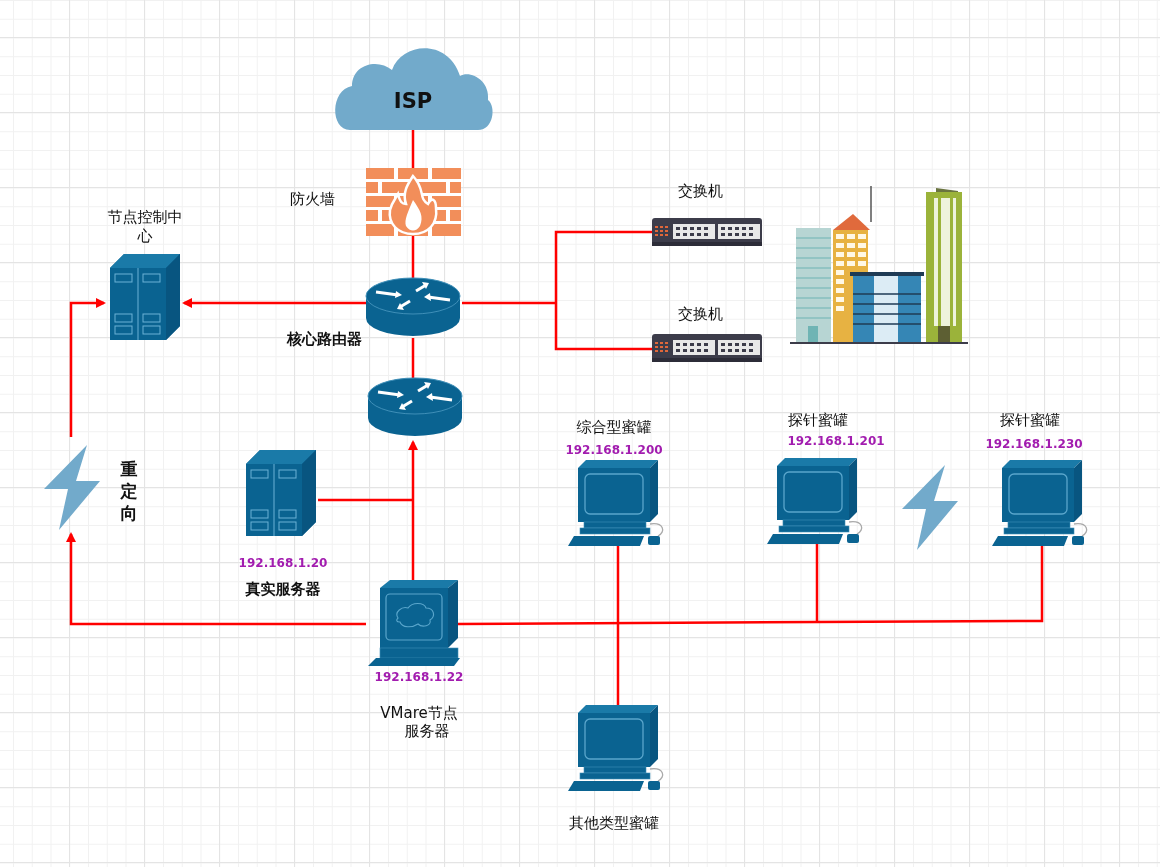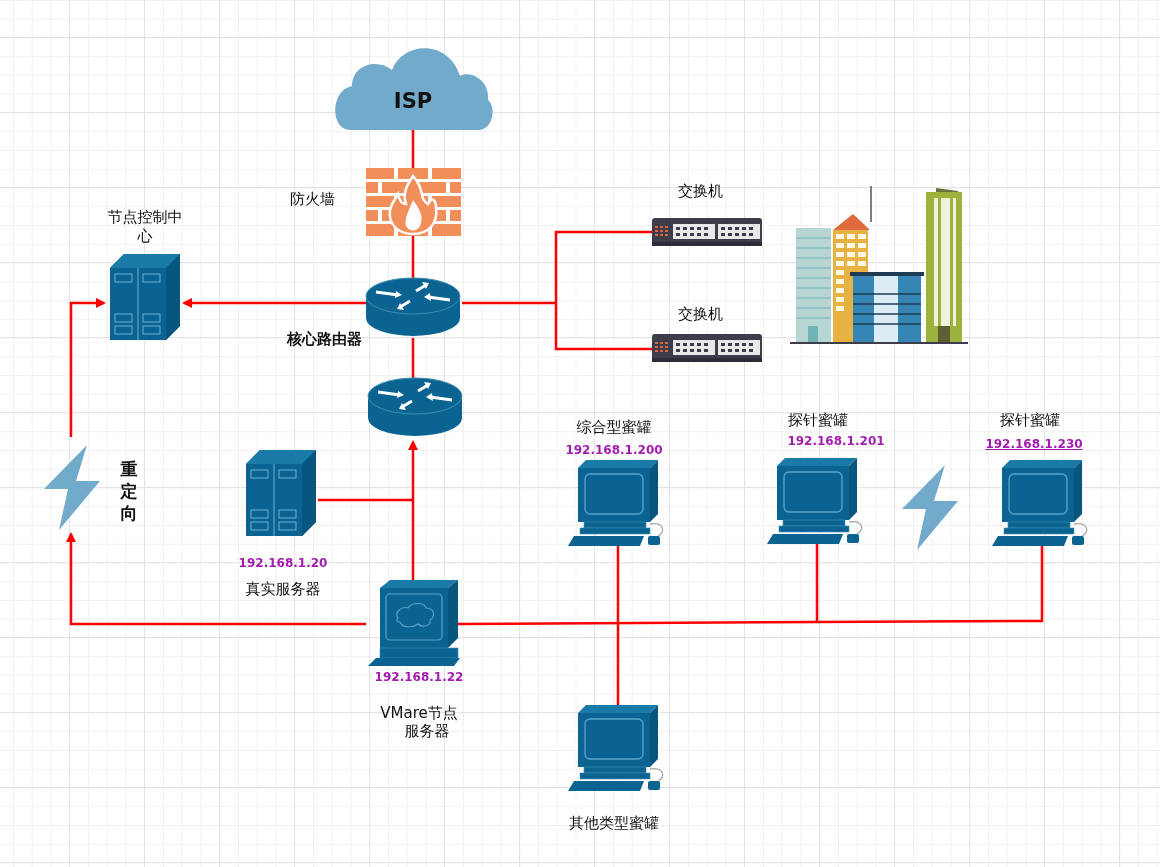--- a/index.html
+++ b/index.html
@@ -239,28 +239,28 @@
 <div class="lbl" style="left:678px;top:182px;">交换机</div>
 <div class="lbl" style="left:678px;top:305px;">交换机</div>
 
 <div class="vert" style="left:119px;top:458px;">
   <div>重</div>
   <div>定</div>
   <div>向</div>
 </div>
 
 <div class="ip" style="left:220px;top:556px;width:126px;">192.168.1.20</div>
-<div class="lbl" style="left:220px;top:580px;width:126px;">真实服务器</div>
+<div class="lbl" style="left:220px;top:580px;width:126px;font-weight:bold;">真实服务器</div>
 
 <div class="ip" style="left:352px;top:670px;width:134px;">192.168.1.22</div>
 <div class="lbl" style="left:352px;top:704px;width:134px;">VMare节点</div>
 <div class="lbl" style="left:360px;top:722px;width:134px;">服务器</div>
 
 <div class="lbl" style="left:552px;top:420px;width:124px;font-family:Liberation Mono, monospace;">综合型蜜罐</div>
 <div class="ip" style="left:546px;top:443px;width:136px;">192.168.1.200</div>
 
 <div class="lbl" style="left:756px;top:411px;width:124px;">探针蜜罐</div>
 <div class="ip" style="left:768px;top:434px;width:136px;">192.168.1.201</div>
 
 <div class="lbl" style="left:968px;top:411px;width:124px;">探针蜜罐</div>
-<div class="ip" style="left:966px;top:437px;width:136px;text-decoration:underline;">192.168.1.230</div>
+<div class="ip" style="left:966px;top:437px;width:136px;">192.168.1.230</div>
 
 <div class="lbl" style="left:552px;top:804px;width:124px;margin-top:10px;">其他类型蜜罐</div>
 
 </body></html>

